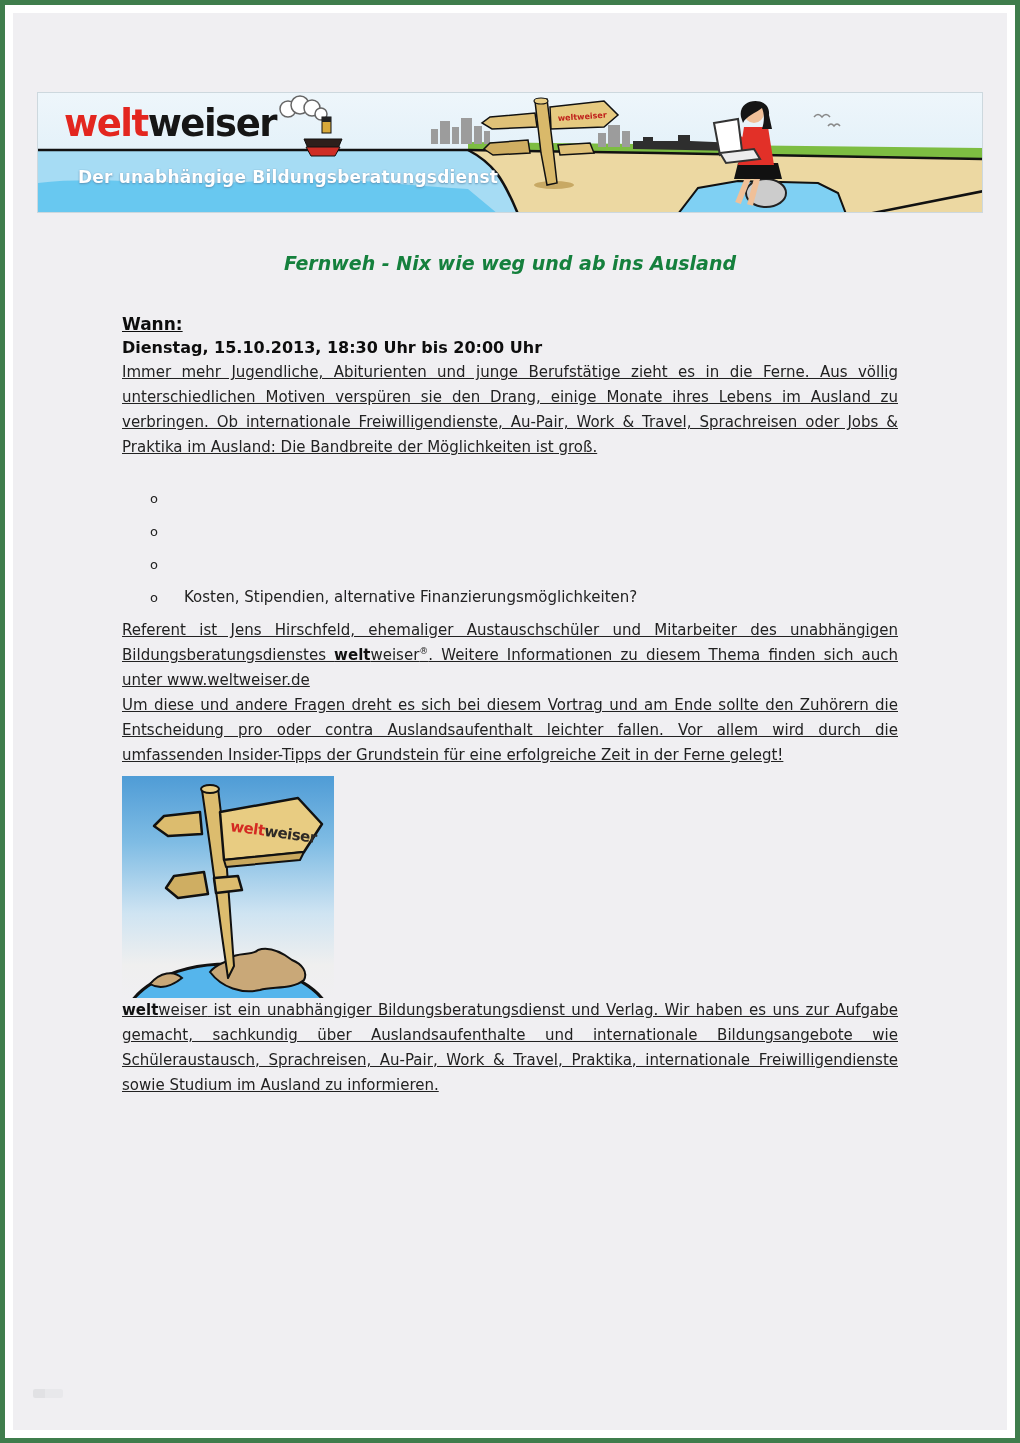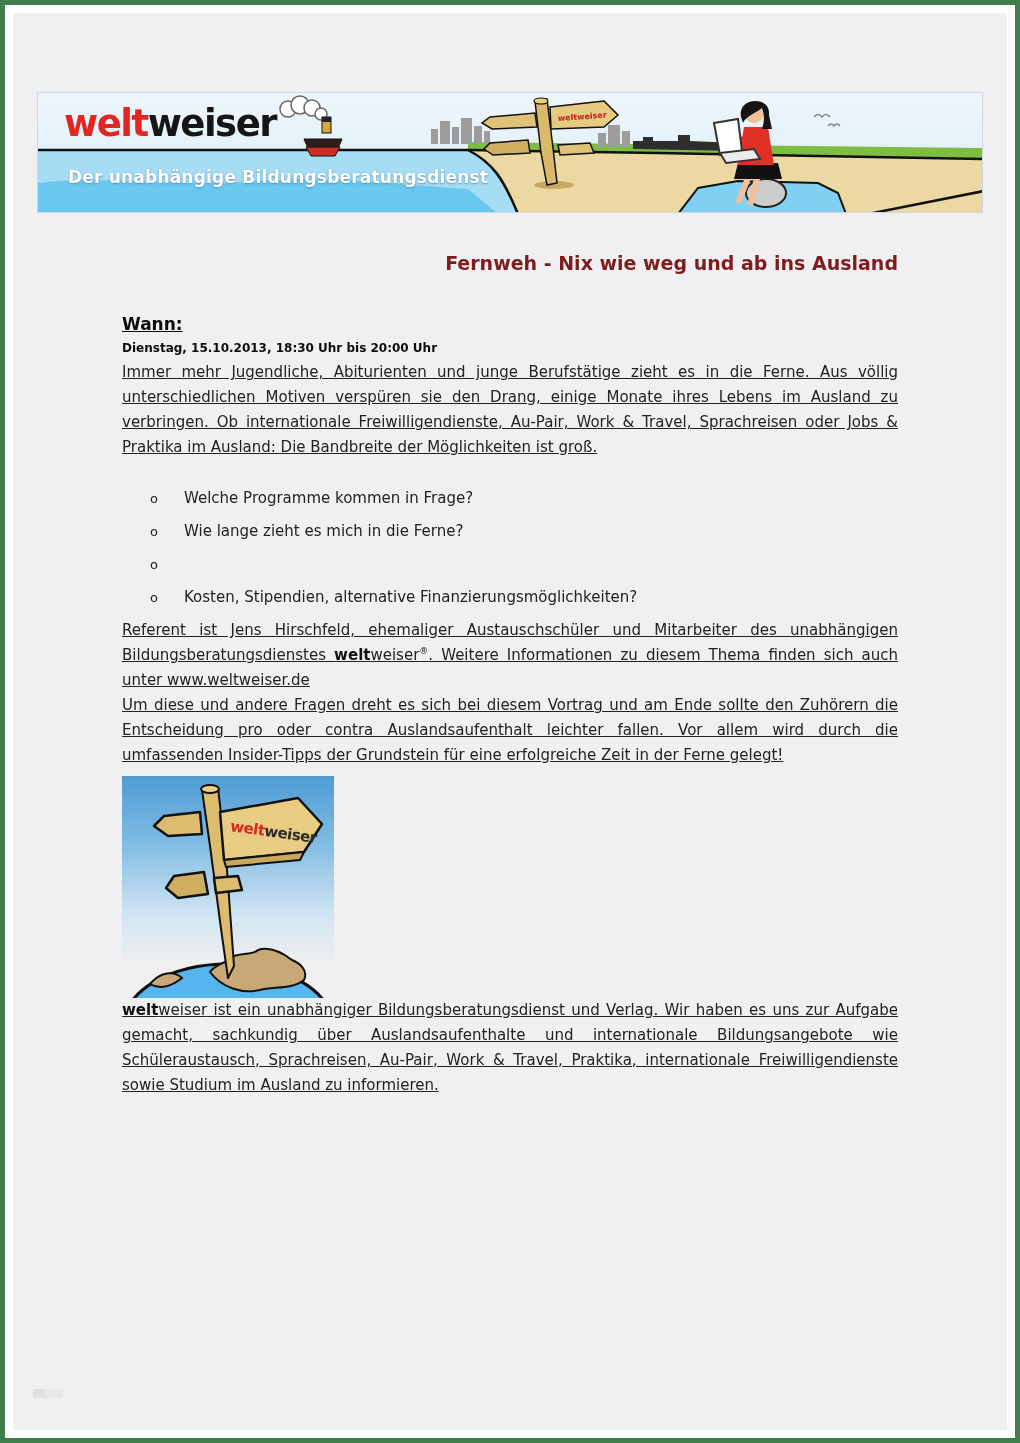--- a/index.html
+++ b/index.html
@@ -20,33 +20,33 @@
   .banner {
     position:relative; margin:79px 24px 0 24px; height:121px;
     border:1px solid #cdd8de; overflow:hidden; background:#e8f3fa;
   }
   .banner svg { position:absolute; inset:0; display:block; }
   .banner-logo {
     position:absolute; left:26px; top:12px;
     font-size:37px; font-weight:bold; letter-spacing:-1.5px; line-height:1;
   }
   .banner-tagline {
-    position:absolute; left:30px; top:74px;
+    position:absolute; left:40px; top:74px;
     font-size:17px; font-weight:bold; color:#ffffff;
     text-shadow:0 1px 2px rgba(90,140,175,0.85), 0 0 1px rgba(90,140,175,0.6);
     letter-spacing:0.2px;
   }
 
   
   .content { width:776px; margin:0 auto; }
 
-  .title { margin-top:37px; text-align:right; font-size:19px; font-weight:bold; line-height:26px; color:#7f1d1d; }
+  .title { margin-top:37px; text-align:center; font-size:19px; font-weight:bold; line-height:26px; color:#15803d;font-style:italic; }
 
   .block-label { margin-top:36px; font-size:17px; font-weight:bold; text-decoration:underline; line-height:24px; color:#0d0d0d; }
-  .block-value { font-size:12px; font-weight:bold; line-height:24px; color:#0d0d0d; }
+  .block-value { font-size:16px; font-weight:bold; line-height:24px; color:#0d0d0d; }
   .wo-label { margin-top:22px; }
   .wann-block { margin-top:28px; }
 
   p.body-text {
     margin:0; font-size:15px; line-height:25px; text-align:justify; color:#222222;text-decoration:underline;
   }
   .intro { margin-top:16px; }
   .vortrag { margin-top:40px; }
   .referent { margin-top:6px; }
   .about { margin-top:42px; line-height:27px; }
@@ -184,25 +184,23 @@
         <div class="block-label">Wann:</div>
         <div class="block-value">Dienstag, 15.10.2013, 18:30 Uhr bis 20:00 Uhr</div>
       </div>
 
 
       <p class="body-text intro">Immer mehr Jugendliche, Abiturienten und junge Berufstätige zieht es in die Ferne. Aus völlig unterschiedlichen Motiven verspüren sie den Drang, einige Monate ihres Lebens im Ausland zu verbringen. Ob internationale Freiwilligendienste, Au-Pair, Work &amp; Travel, Sprachreisen oder Jobs &amp; Praktika im Ausland: Die Bandbreite der Möglichkeiten ist groß.</p>
 
       <ul class="q-list">
         <li>
           <span class="q-bullet">o</span>
-          <span>Welche Programme kommen in Frage?</span>
-        </li>
-        <li>
-          <span class="q-bullet">o</span>
-          <span>Wie lange zieht es mich in die Ferne?</span>
+        </li>
+        <li>
+          <span class="q-bullet">o</span>
         </li>
         <li>
           <span class="q-bullet">o</span>
         </li>
         <li>
           <span class="q-bullet">o</span>
           <span>Kosten, Stipendien, alternative Finanzierungsmöglichkeiten?</span>
         </li>
       </ul>
 

